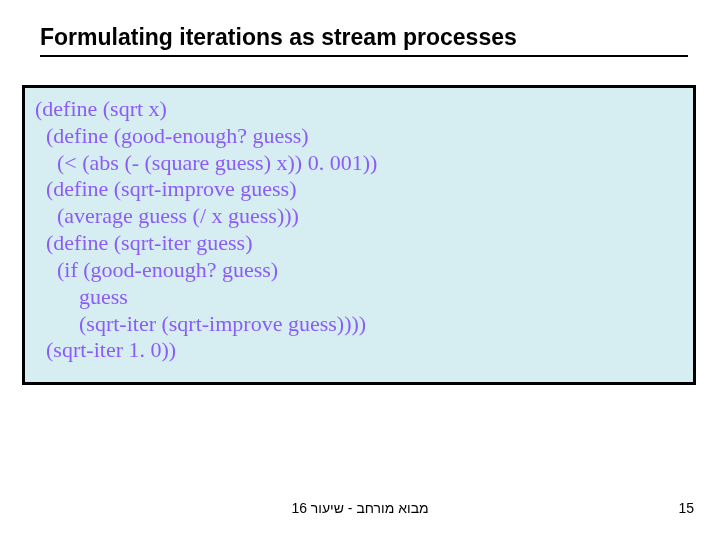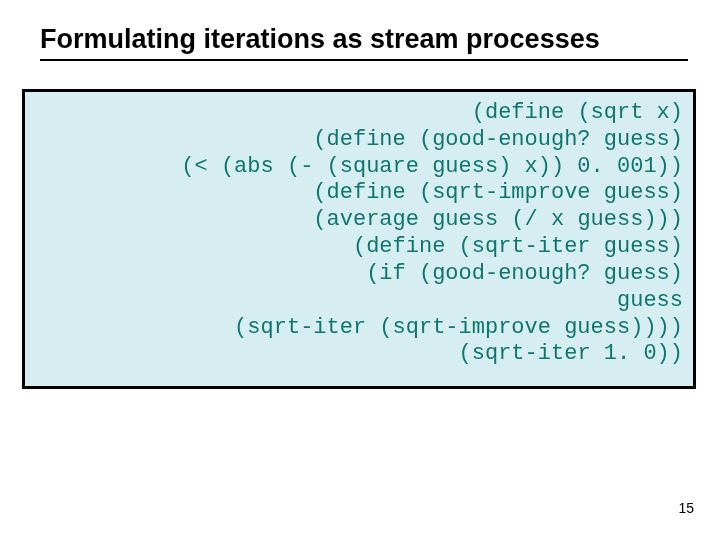--- a/index.html
+++ b/index.html
@@ -10,46 +10,45 @@
     font-family: Arial, Helvetica, sans-serif;
     overflow: hidden;
   }
   .slide {
     width: 720px;
     height: 540px;
     position: relative;
     padding: 24px 28px 0 28px;
   }
   .title {
-    font-size: 27px;
+    font-size: 23px;
     font-weight: bold;
     color: #000;
     margin-left: 12px;
     margin-bottom: 4px;
   }
   .title-underline {
     border-bottom: 2px solid #000;
     margin-left: 12px;
     margin-right: 4px;
     margin-bottom: 28px;
   }
   .code-box {
     border: 3px solid #000;
     background: #d6eef2;
     padding: 8px 10px 18px 10px;
     margin-left: -6px;
     margin-right: -4px;
   }
   .code {
-    font-family: Liberation Mono, monospace;
+    font-family: Liberation Serif, serif;
     font-size: 22px;
     line-height: 1.22;
     white-space: pre;
-    color: #0f766e;
-    text-align: right;
+    color: #8b5cf6;
   }
   .footer-center {
     position: absolute;
     bottom: 24px;
     left: 0;
     right: 0;
     text-align: center;
     font-size: 14px;
     color: #000;
     direction: rtl;
@@ -75,14 +74,15 @@
     (&lt; (abs (- (square guess) x)) 0. 001))
   (define (sqrt-improve guess)
     (average guess (/ x guess)))
   (define (sqrt-iter guess)
     (if (good-enough? guess)
         guess
         (sqrt-iter (sqrt-improve guess))))
   (sqrt-iter 1. 0))</div>
   </div>
 
+  <div class="footer-center">מבוא מורחב - שיעור 16</div>
   <div class="footer-right">15</div>
 </div>
 
 </body></html>

